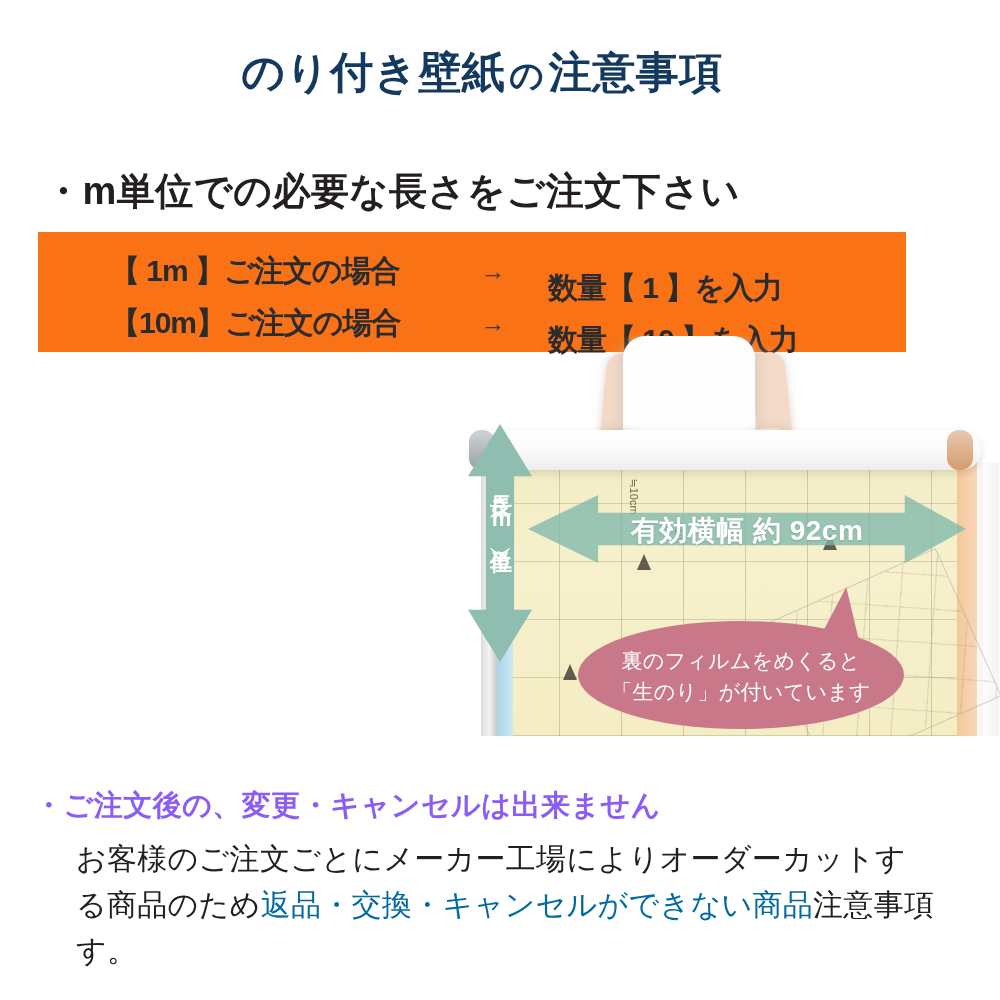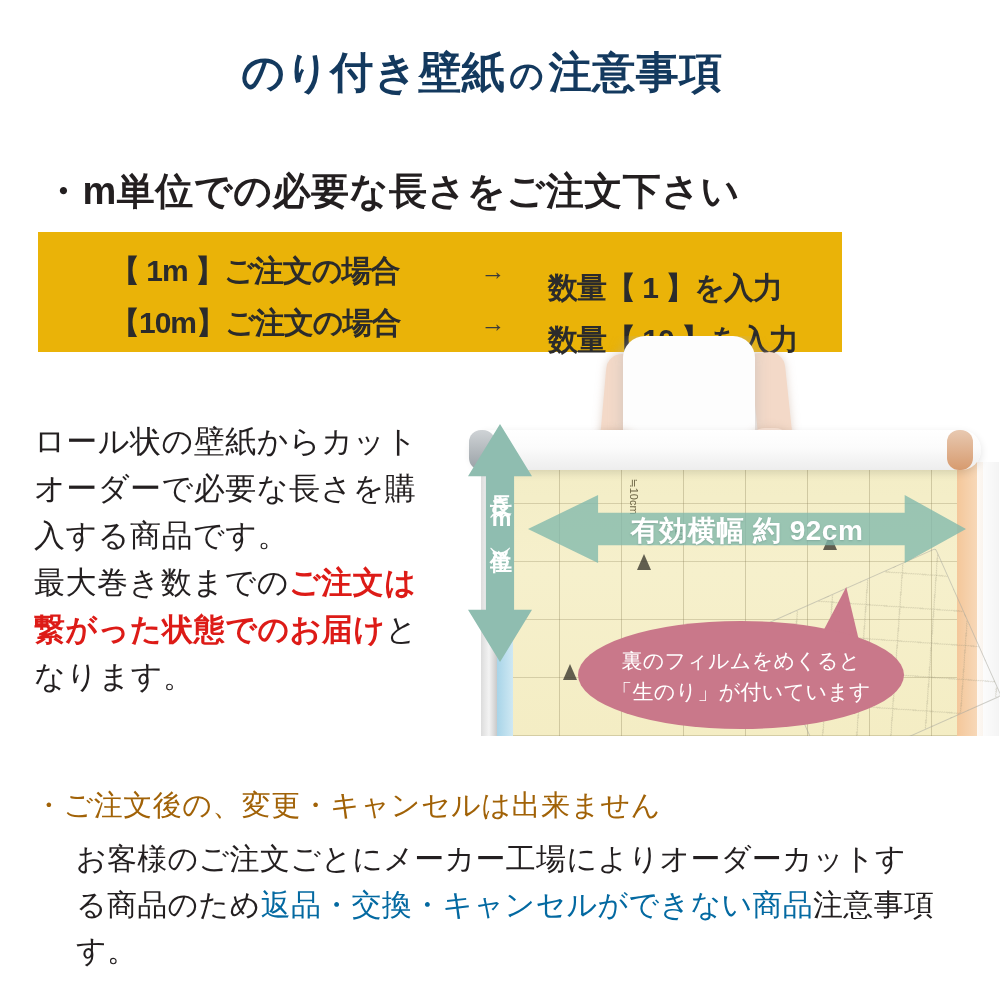--- a/index.html
+++ b/index.html
@@ -53,23 +53,23 @@
     color: #231f20;
     letter-spacing: 0.5px;
     white-space: nowrap;
   }
 
   
   .graybox {
     position: absolute;
     left: 38px;
     top: 232px;
-    width: 804px;
+    width: 868px;
     height: 120px;
-    background: #eab308;
+    background: #f97316;
   }
   .gb-row {
     position: absolute;
     left: 0;
     width: 924px;
     height: 50px;
     display: flex;
     align-items: center;
     font-size: 30px;
     font-weight: bold;
@@ -321,22 +321,22 @@
     font-weight: normal;
     letter-spacing: 0.3px;
   }
 
   
   .bullet2 {
     position: absolute;
     left: 34px;
     top: 786px;
     font-size: 29px;
-    font-weight: normal;
-    color: #a16207;
+    font-weight: bold;
+    color: #8b5cf6;
     letter-spacing: 0.5px;
     white-space: nowrap;
   }
   .para-bottom {
     position: absolute;
     left: 76px;
     top: 836px;
     width: 920px;
     font-size: 30px;
     line-height: 46px;
@@ -365,28 +365,20 @@
       <div class="gb-arrow">→</div>
       <div class="gb-right brkt">数量【 1 】を入力</div>
     </div>
     <div class="gb-row r2">
       <div class="gb-left brkt">【10m】ご注文の場合</div>
       <div class="gb-arrow">→</div>
       <div class="gb-right brkt">数量【 10 】を入力</div>
     </div>
   </div>
 
-  <div class="para-left">
-    <span>ロール状の壁紙からカット</span><br>
-    <span>オーダーで必要な長さを購</span><br>
-    <span>入する商品です。</span><br>
-    <span>最大巻き数までの</span><span class="red">ご注文は</span><br>
-    <span class="red">繋がった状態でのお届け</span><span>と</span><br>
-    <span>なります。</span>
-  </div>
 
   <div class="photo">
     <div class="arm left"></div>
     <div class="arm right"></div>
     <div class="person-torso"></div>
     <div class="hand left"></div>
     <div class="hand right"></div>
 
     <div class="sheet">
       <div class="sheet-grid"></div>

